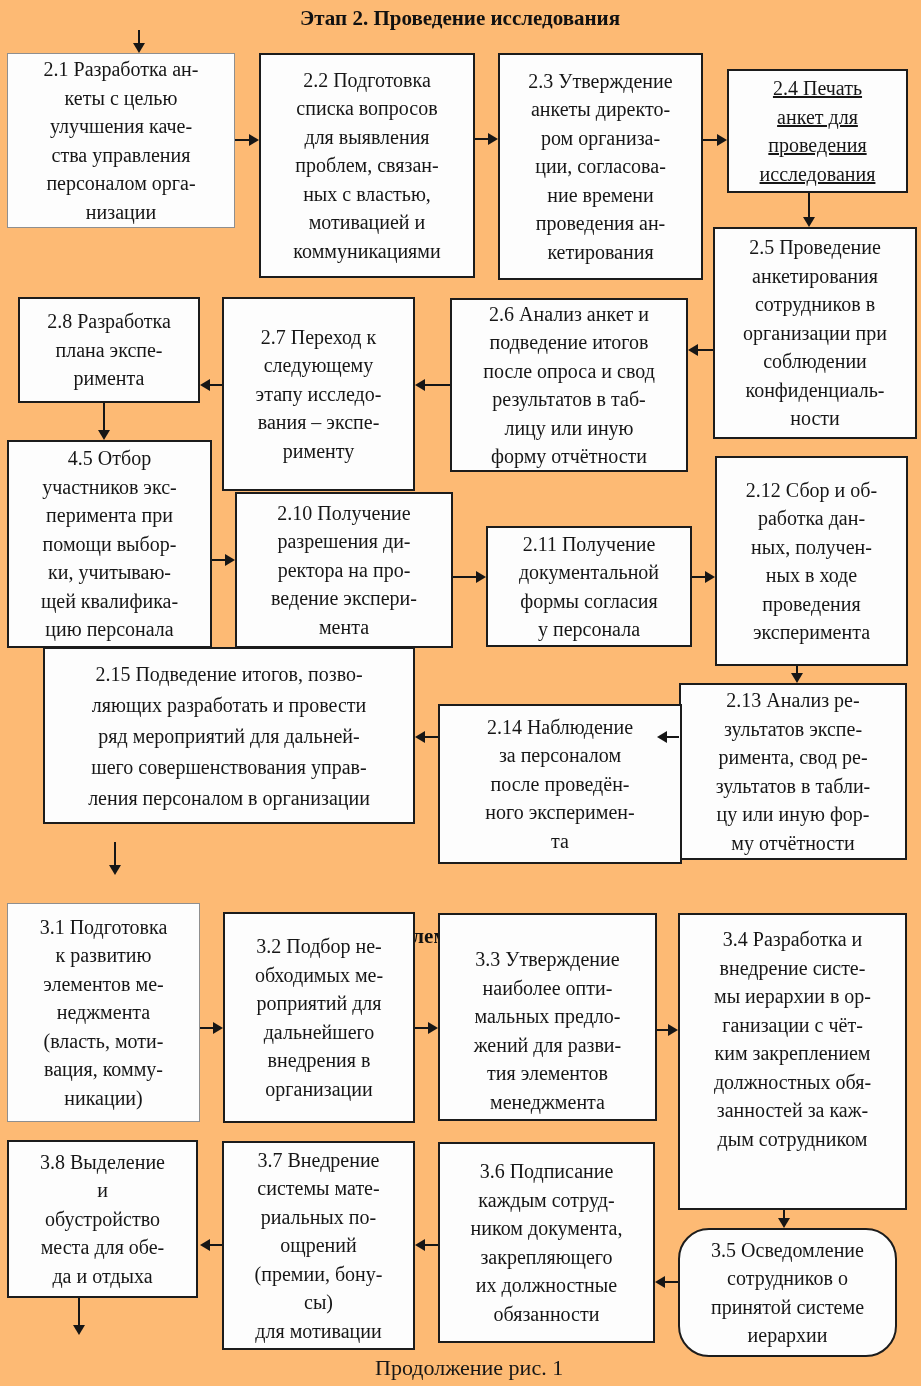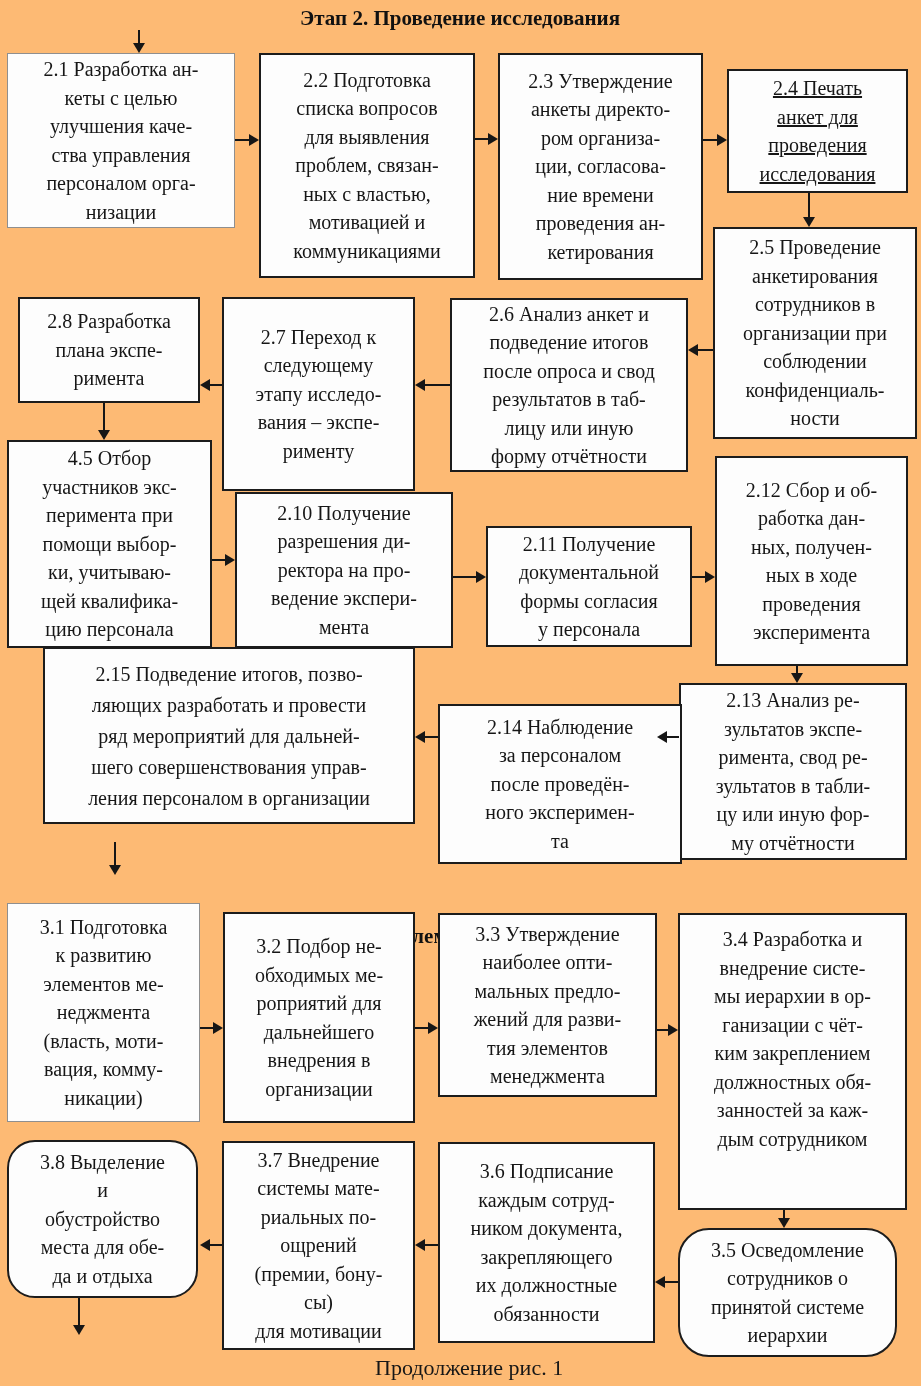--- a/index.html
+++ b/index.html
@@ -166,21 +166,21 @@
 никации)</span>
   </div>
   <div class="box" style="left:223px;top:912px;width:192px;height:211px;">
     <span class="txt">3.2 Подбор не-
 обходимых ме-
 роприятий для
 дальнейшего
 внедрения в
 организации</span>
   </div>
-  <div class="box" style="left:438px;top:913px;width:219px;height:184px;">
+  <div class="box" style="left:438px;top:913px;width:219px;height:208px;align-items:flex-end;">
     <span class="txt">3.3 Утверждение
 наиболее опти-
 мальных предло-
 жений для разви-
 тия элементов
 менеджмента</span>
   </div>
   <div class="box top" style="left:678px;top:913px;width:229px;height:297px;">
     <span class="txt">3.4 Разработка и
 внедрение систе-
@@ -207,21 +207,21 @@
   </div>
   <div class="box" style="left:222px;top:1141px;width:193px;height:209px;">
     <span class="txt">3.7 Внедрение
 системы мате-
 риальных по-
 ощрений
 (премии, бону-
 сы)
 для мотивации</span>
   </div>
-  <div class="box" style="left:7px;top:1140px;width:191px;height:158px;border-radius:28px;">
+  <div class="box" style="left:7px;top:1140px;width:191px;height:158px;">
     <span class="txt">3.8 Выделение
 и
 обустройство
 места для обе-
 да и отдыха</span>
   </div>
 
   <div class="caption" style="left:375px;top:1355px;">Продолжение рис. 1</div>
 
 <div class="arrow">

